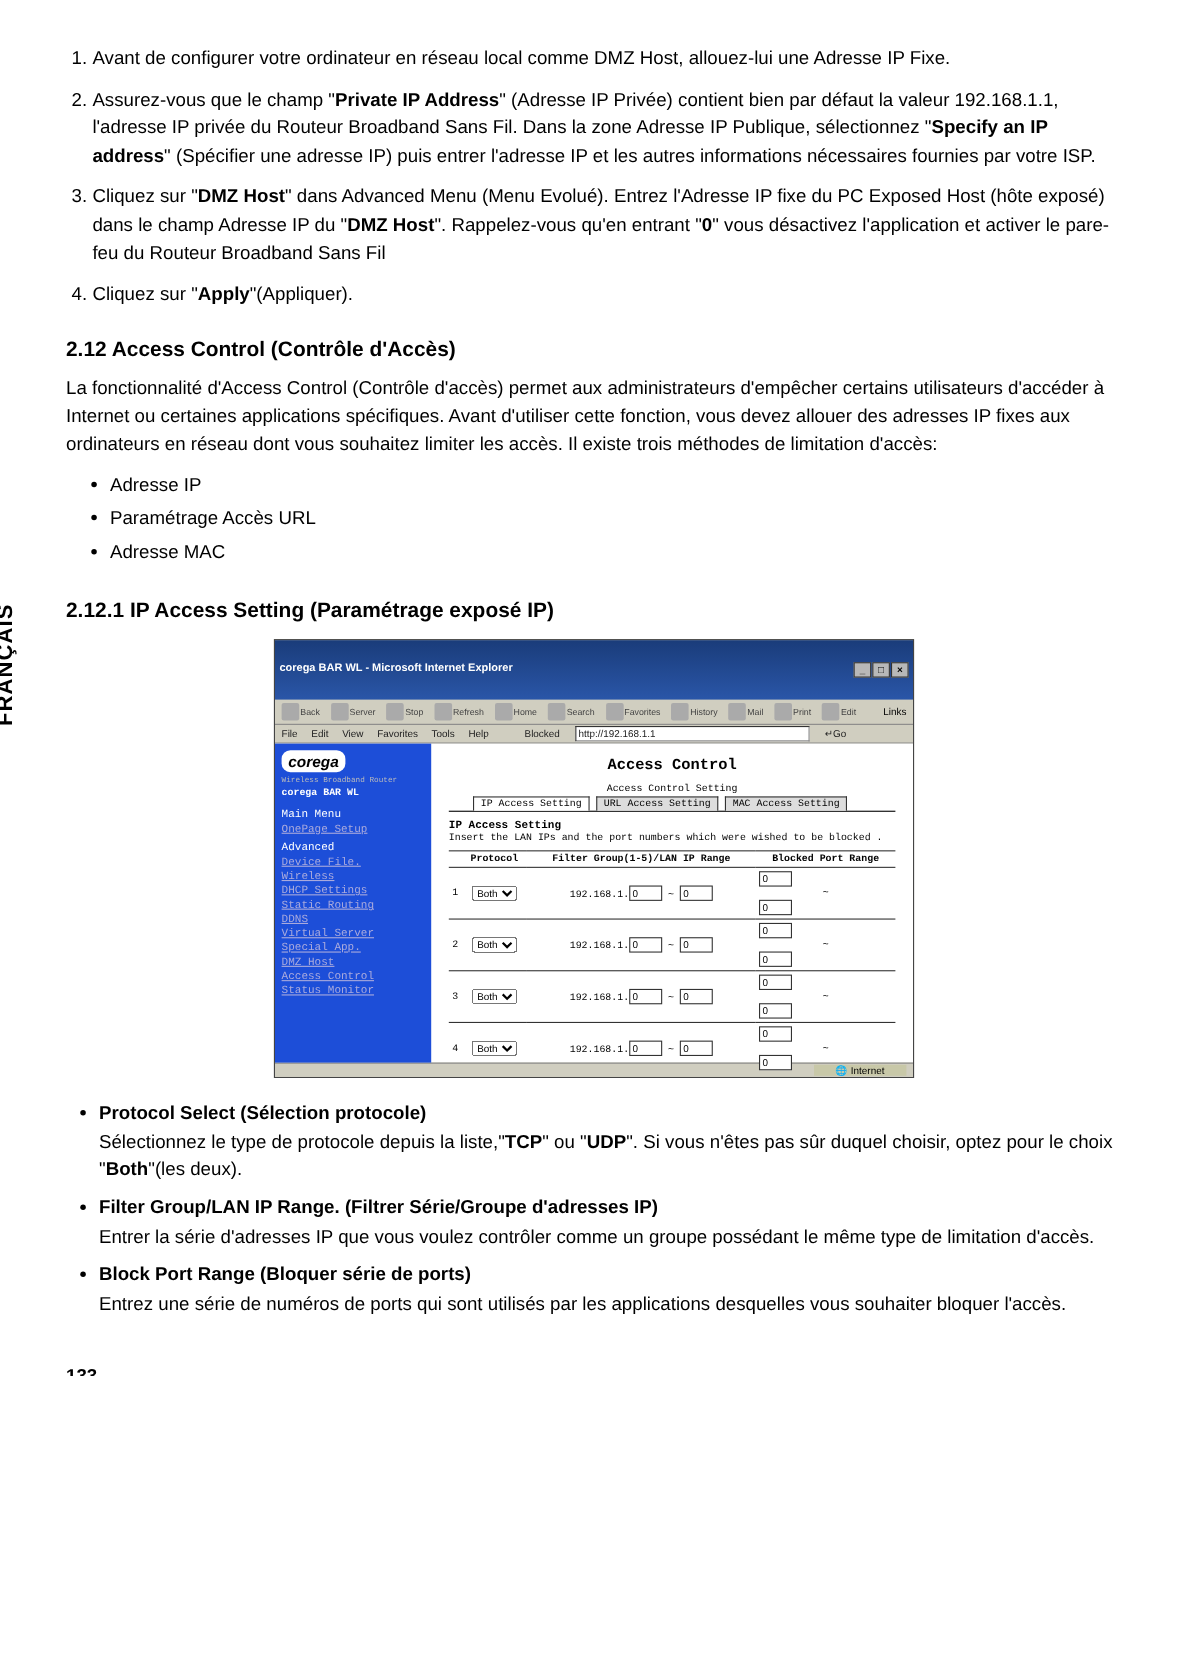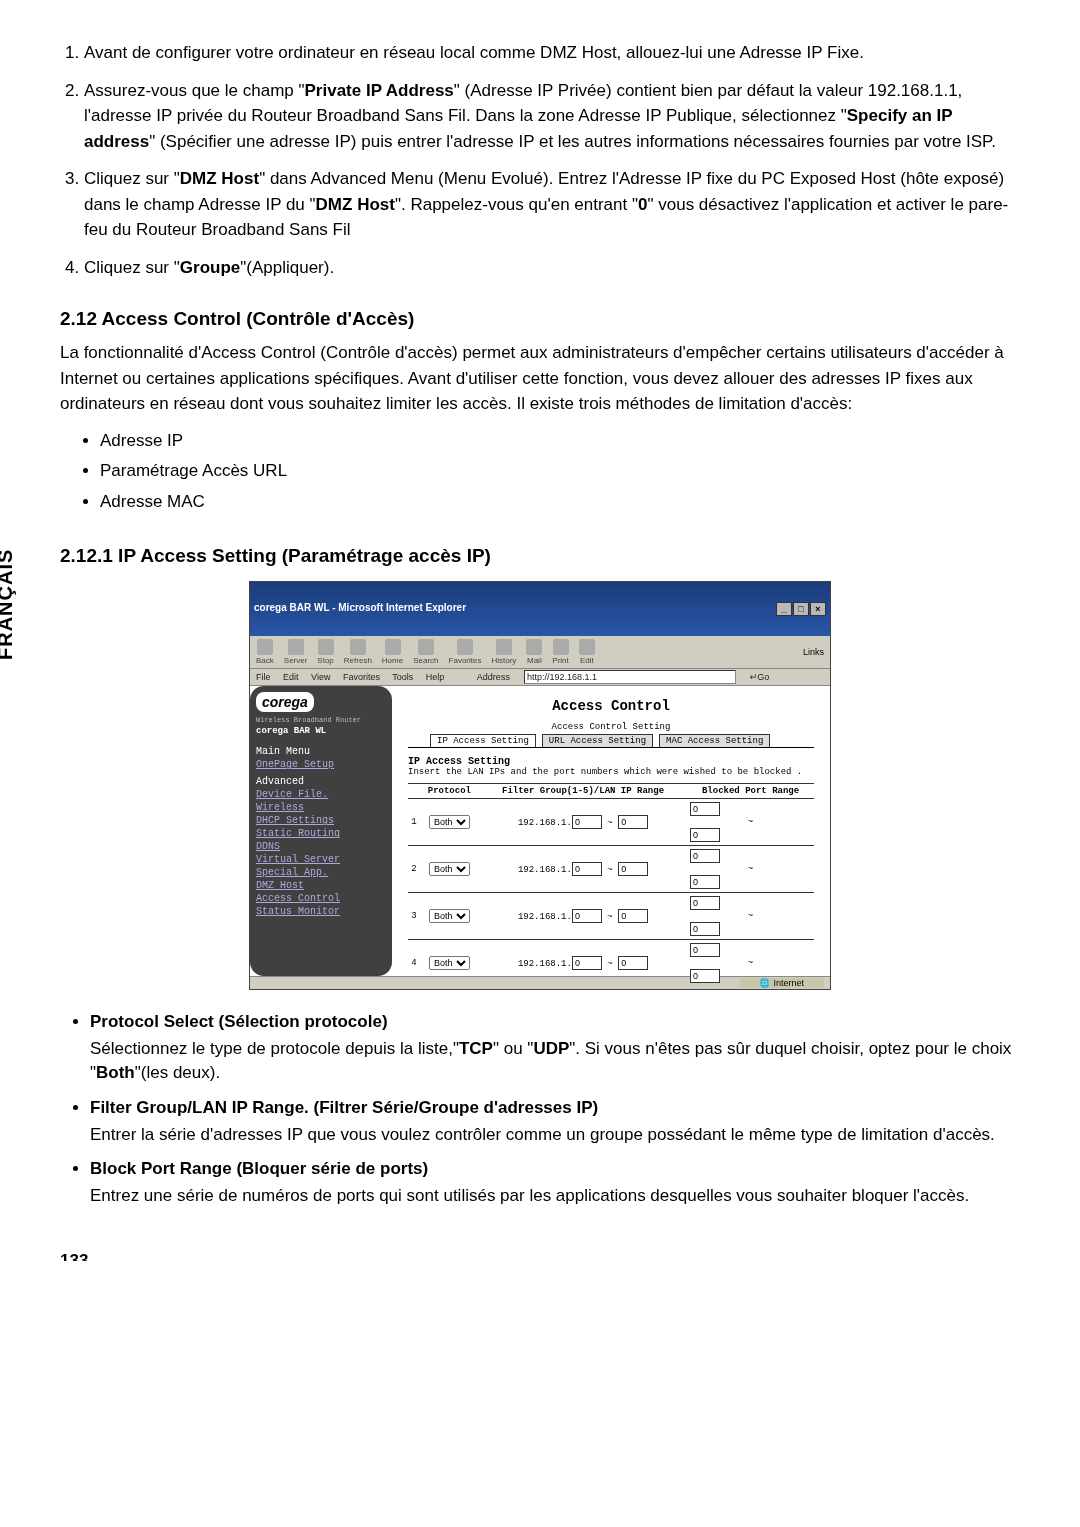--- a/index.html
+++ b/index.html
@@ -75,31 +75,31 @@
     .ie-title .ctrls span {
       display:inline-block; width:14px; height:12px;
       background:#b8b8b8; border:1px solid #333;
       text-align:center; line-height:12px; color:#000; font-size:9px;
       margin-left:1px;
     }
     .ie-toolbar {
       display:flex; align-items:center; gap:10px;
       padding:3px 6px; border-bottom:1px solid #888;
     }
-    .tb-btn { display:flex; flex-direction:column; align-items:center; gap:1px; font-size:8px; color:#444; }
+    .tb-btn { display:flex; flex-direction:row; align-items:center; gap:1px; font-size:8px; color:#444; }
     .tb-btn .ic { width:16px; height:16px; background:#aaa; border-radius:2px; }
     .ie-menu { padding:1px 6px; border-bottom:1px solid #888; font-size:9px; color:#222; }
     .ie-menu span { margin-right:10px; }
     .ie-addr { display:flex; align-items:center; gap:4px; }
     .ie-addr .addrlbl { font-size:9px; }
     .ie-addr .addrbox { flex:1; background:#fff; border:1px inset #888; padding:1px 2px; font-size:9px; }
     .ie-content { display:flex; background:#fff; height:290px; }
     .sidebar {
-      width:130px; background:#404040; color:#cfcfcf; font-family:'Courier New',monospace;
-      font-size:10px; padding:6px; overflow:hidden;border-radius:14px;
+      width:130px; background:#1d4ed8; color:#cfcfcf; font-family:'Courier New',monospace;
+      font-size:10px; padding:6px; overflow:hidden;
     }
     .sidebar .logo {
       background:#fff; color:#000; font-family:Arial,sans-serif; font-weight:bold;
       padding:2px 6px; border-radius:8px; display:inline-block; font-size:14px;
       margin-bottom:4px; font-style:italic;
     }
     .sidebar .subtitle { font-size:7px; color:#bbb; margin-bottom:2px; }
     .sidebar .model { color:#fff; font-weight:bold; font-size:9px; margin-bottom:10px; }
     .sidebar a { color:#aad; text-decoration:underline; display:block; margin-bottom:2px; }
     .sidebar .hdr { color:#fff; text-decoration:none; margin-top:6px; }
@@ -130,33 +130,33 @@
 
 <ol class="numbered-list">
   <li>Avant de configurer votre ordinateur en réseau local comme DMZ Host, allouez-lui une Adresse IP Fixe.</li>
   <li>
     <span>Assurez-vous que le champ "</span><span class="bold">Private IP Address</span><span>" (Adresse IP Privée) contient bien par défaut la valeur 192.168.1.1, l'adresse IP privée du Routeur Broadband Sans Fil. Dans la zone Adresse IP Publique, sélectionnez "</span><span class="bold">Specify an IP address</span><span>" (Spécifier une adresse IP) puis entrer l'adresse IP et les autres informations nécessaires fournies par votre ISP.</span>
   </li>
   <li>
     <span>Cliquez sur "</span><span class="bold">DMZ Host</span><span>" dans Advanced Menu (Menu Evolué). Entrez l'Adresse IP fixe du PC Exposed Host (hôte exposé) dans le champ Adresse IP du "</span><span class="bold">DMZ Host</span><span>". Rappelez-vous qu'en entrant  "</span><span class="bold">0</span><span>" vous désactivez l'application et activer le pare-feu du Routeur Broadband Sans Fil</span>
   </li>
   <li>
-    <span>Cliquez sur "</span><span class="bold">Groupe</span><span>"(Appliquer).</span>
+    <span>Cliquez sur "</span><span class="bold">Apply</span><span>"(Appliquer).</span>
   </li>
 </ol>
 
 <h2 class="section-heading">2.12 Access Control (Contrôle d'Accès)</h2>
 <p class="body-text">La fonctionnalité d'Access Control (Contrôle d'accès) permet aux administrateurs d'empêcher certains utilisateurs d'accéder à Internet ou certaines applications spécifiques. Avant d'utiliser cette fonction, vous devez allouer des adresses IP fixes aux ordinateurs en réseau dont vous souhaitez limiter les accès. Il existe trois méthodes de limitation d'accès:</p>
 <ul class="bullet-list">
   <li>Adresse IP</li>
   <li>Paramétrage Accès URL</li>
   <li>Adresse MAC</li>
 </ul>
 
-<h2 class="section-heading">2.12.1 IP Access Setting (Paramétrage accès IP)</h2>
+<h2 class="section-heading">2.12.1 IP Access Setting (Paramétrage exposé IP)</h2>
 
 <div class="ie-window">
   <div class="ie-title">
     <span>corega BAR WL - Microsoft Internet Explorer</span>
     <span class="ctrls">
       <span>_</span><span>□</span><span>×</span>
     </span>
   </div>
   <div class="ie-toolbar">
     <div class="tb-btn">
@@ -208,21 +208,21 @@
   <div class="ie-menu">
     <span style="display:inline-block">
       <span>File</span>
       <span>Edit</span>
       <span>View</span>
       <span>Favorites</span>
       <span>Tools</span>
       <span>Help</span>
     </span>
     <span class="ie-addr" style="display:inline-flex; width:55%; margin-left:10px;">
-      <span class="addrlbl">Address</span>
+      <span class="addrlbl">Blocked</span>
       <span class="addrbox">http://192.168.1.1</span>
       <span style="font-size:9px"> ↵<span>Go</span></span>
     </span>
   </div>
   <div class="ie-content">
     <div class="sidebar">
       <div class="logo">corega</div>
       <div class="subtitle">Wireless Broadband Router</div>
       <div class="model">corega BAR WL</div>
       <a class="hdr">Main Menu</a>

